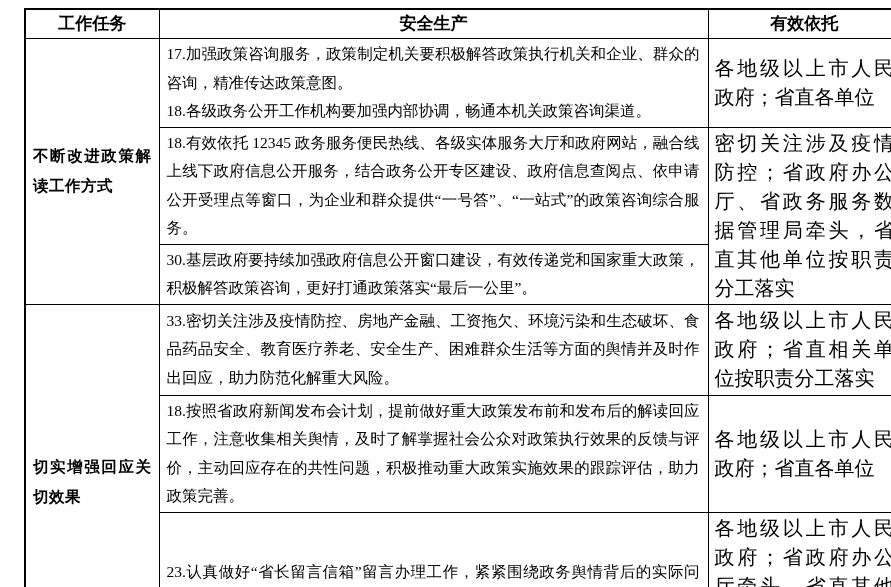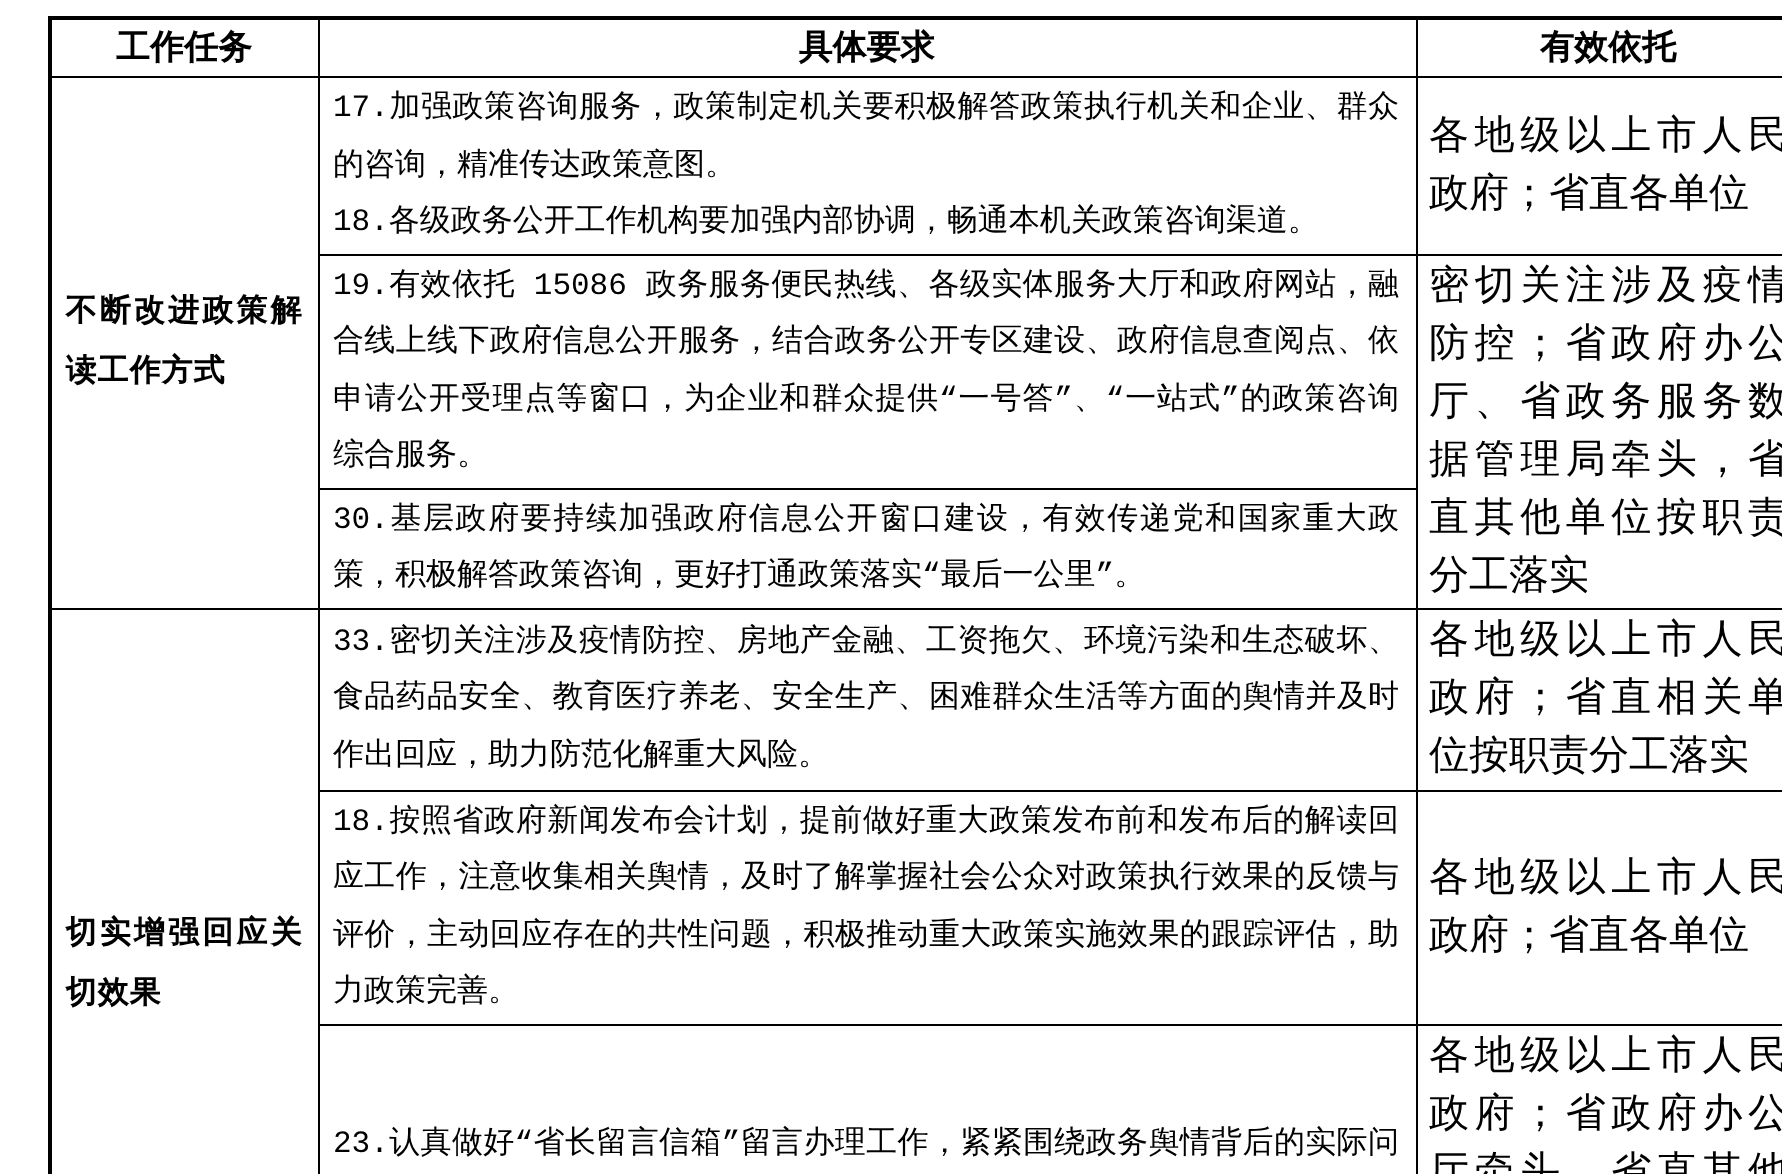--- a/index.html
+++ b/index.html
@@ -52,21 +52,21 @@
   td.task {
     font-family: "Liberation Serif", "DejaVu Serif", serif;
     font-size: 15.5px;
     line-height: 30px;
     text-align: justify;
     padding: 0 7px;
     letter-spacing: 0.5px;
     font-weight: bold;
   }
   td.req {
-    font-family: Liberation Mono, monospace;
+    font-family: Liberation Serif, serif;
     font-size: 15.5px;
     line-height: 28.5px;
     text-align: justify;
     padding: 1px 8px 1px 7px;
   }
   td.req p { margin: 0; }
   td.unit {
     font-family: "Liberation Serif", "DejaVu Serif", serif;
     font-size: 20px;
     line-height: 29px;
@@ -80,36 +80,36 @@
 <div class="sheet">
   <table class="policy">
     <colgroup>
       <col style="width:134px">
       <col style="width:549px">
       <col style="width:193px">
     </colgroup>
     <thead>
       <tr class="hrow">
         <th class="hdr">工作任务</th>
-        <th class="hdr">具体要求</th>
+        <th class="hdr">安全生产</th>
         <th class="hdr">有效依托</th>
       </tr>
     </thead>
     <tbody>
       <tr class="rA">
         <td class="task" rowspan="3">不断改进政策解读工作方式</td>
         <td class="req">
           <p>17.加强政策咨询服务，政策制定机关要积极解答政策执行机关和企业、群众的咨询，精准传达政策意图。</p>
           <p>18.各级政务公开工作机构要加强内部协调，畅通本机关政策咨询渠道。</p>
         </td>
         <td class="unit">各地级以上市人民政府；省直各单位</td>
       </tr>
       <tr class="rB">
         <td class="req">
-          <p>19.有效依托 15086 政务服务便民热线、各级实体服务大厅和政府网站，融合线上线下政府信息公开服务，结合政务公开专区建设、政府信息查阅点、依申请公开受理点等窗口，为企业和群众提供“一号答”、“一站式”的政策咨询综合服务。</p>
+          <p>18.有效依托 12345 政务服务便民热线、各级实体服务大厅和政府网站，融合线上线下政府信息公开服务，结合政务公开专区建设、政府信息查阅点、依申请公开受理点等窗口，为企业和群众提供“一号答”、“一站式”的政策咨询综合服务。</p>
         </td>
         <td class="unit" rowspan="2">密切关注涉及疫情防控；省政府办公厅、省政务服务数据管理局牵头，省直其他单位按职责分工落实</td>
       </tr>
       <tr class="rC">
         <td class="req">
           <p>30.基层政府要持续加强政府信息公开窗口建设，有效传递党和国家重大政策，积极解答政策咨询，更好打通政策落实“最后一公里”。</p>
         </td>
       </tr>
       <tr class="rD">
         <td class="task" rowspan="3">切实增强回应关切效果</td>

